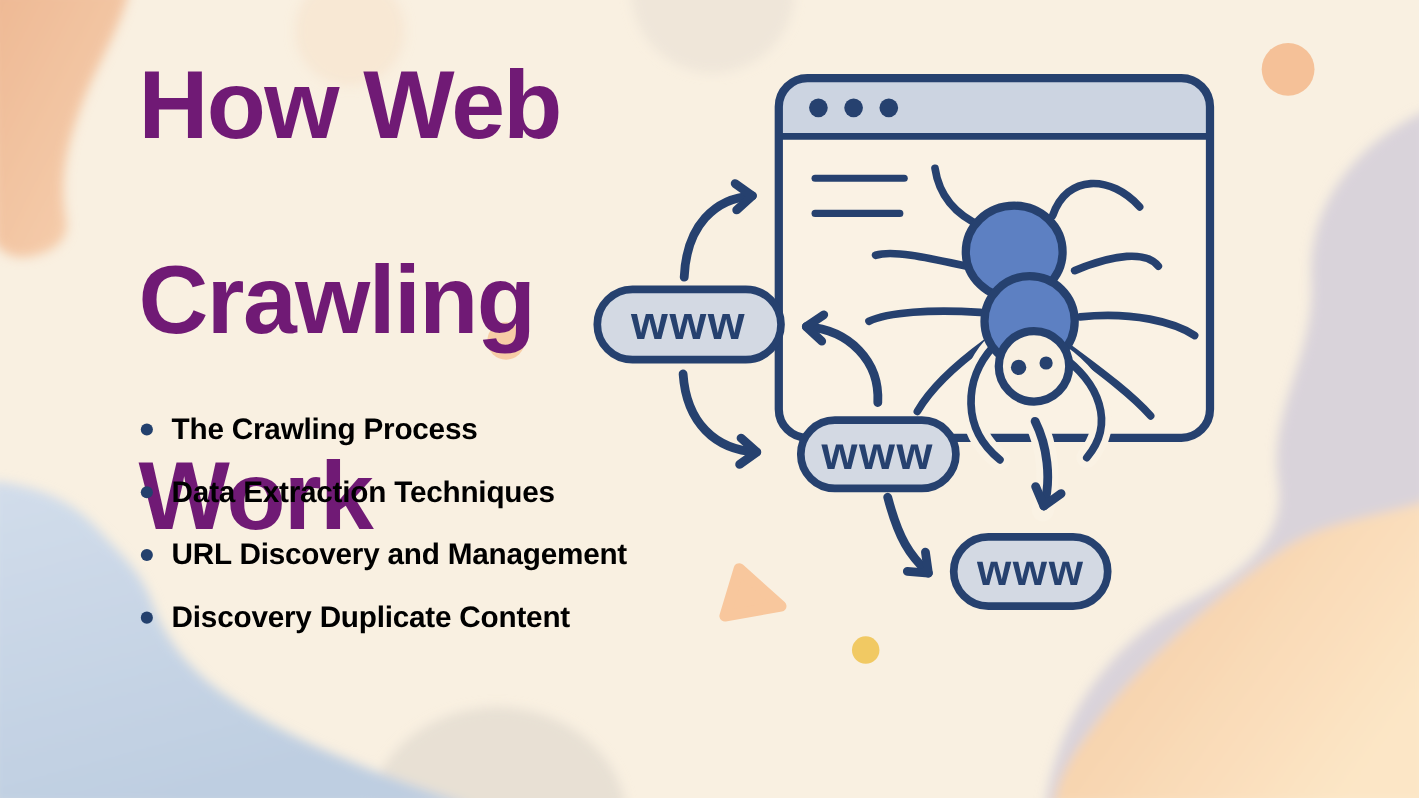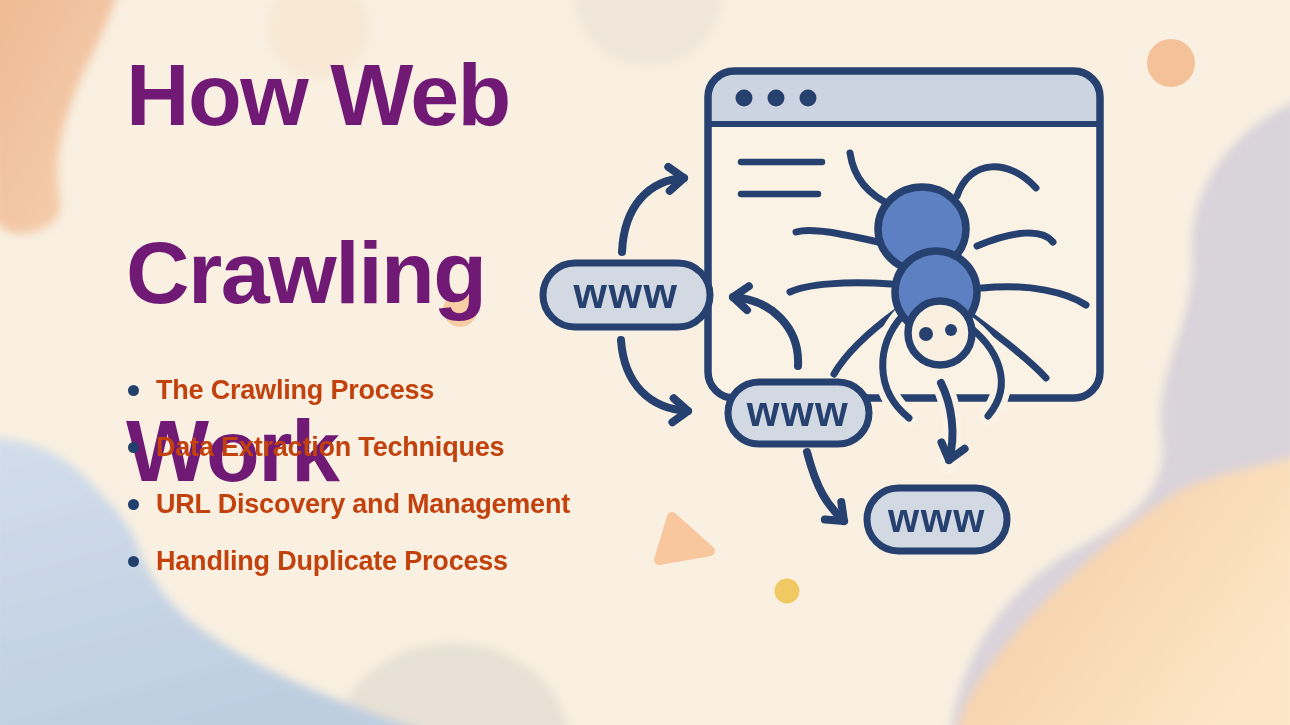--- a/index.html
+++ b/index.html
@@ -11,21 +11,21 @@
   .title{
     position:absolute;left:126px;top:50px;
     font-size:88px;line-height:89px;font-weight:700;letter-spacing:-1.5px;
     color:#701a75;white-space:pre;
   }
   .bullets{
     position:absolute;left:128px;top:362px;margin:0;padding:0;list-style:none;
   }
   .bullets li{
     display:flex;align-items:center;height:57px;
-    font-size:27px;font-weight:600;letter-spacing:-0.2px;color:#c2410c;
+    font-size:27px;font-weight:600;letter-spacing:-0.2px;color:#000000;
   }
   .bullet-dot{
     width:11px;height:11px;border-radius:50%;background:#23406d;
     margin-right:17px;flex:0 0 auto;
   }
   .pill-label{
     font-family:"Liberation Sans",sans-serif;font-weight:700;
     fill:#26416f;letter-spacing:1.5px;
   }
 </style>
@@ -81,21 +81,21 @@
     <li>
         <span class="bullet-dot"></span>
         <span>Data Extraction Techniques</span>
       </li>
     <li>
         <span class="bullet-dot"></span>
         <span>URL Discovery and Management</span>
       </li>
     <li>
         <span class="bullet-dot"></span>
-        <span>Handling Duplicate Process</span>
+        <span>Discovery Duplicate Content</span>
       </li>
   </ul>
 
   <svg width="1290" height="725" viewBox="0 0 1290 725">
     <defs>
       <marker id="ah" markerUnits="userSpaceOnUse" markerWidth="44" markerHeight="44" refX="0" refY="0" orient="auto" overflow="visible">
         <path d="M -15 -12 L 0 0 L -15 12" fill="none" stroke="#26416f" stroke-width="8" stroke-linecap="round" stroke-linejoin="round"></path>
       </marker>
     </defs>
 

